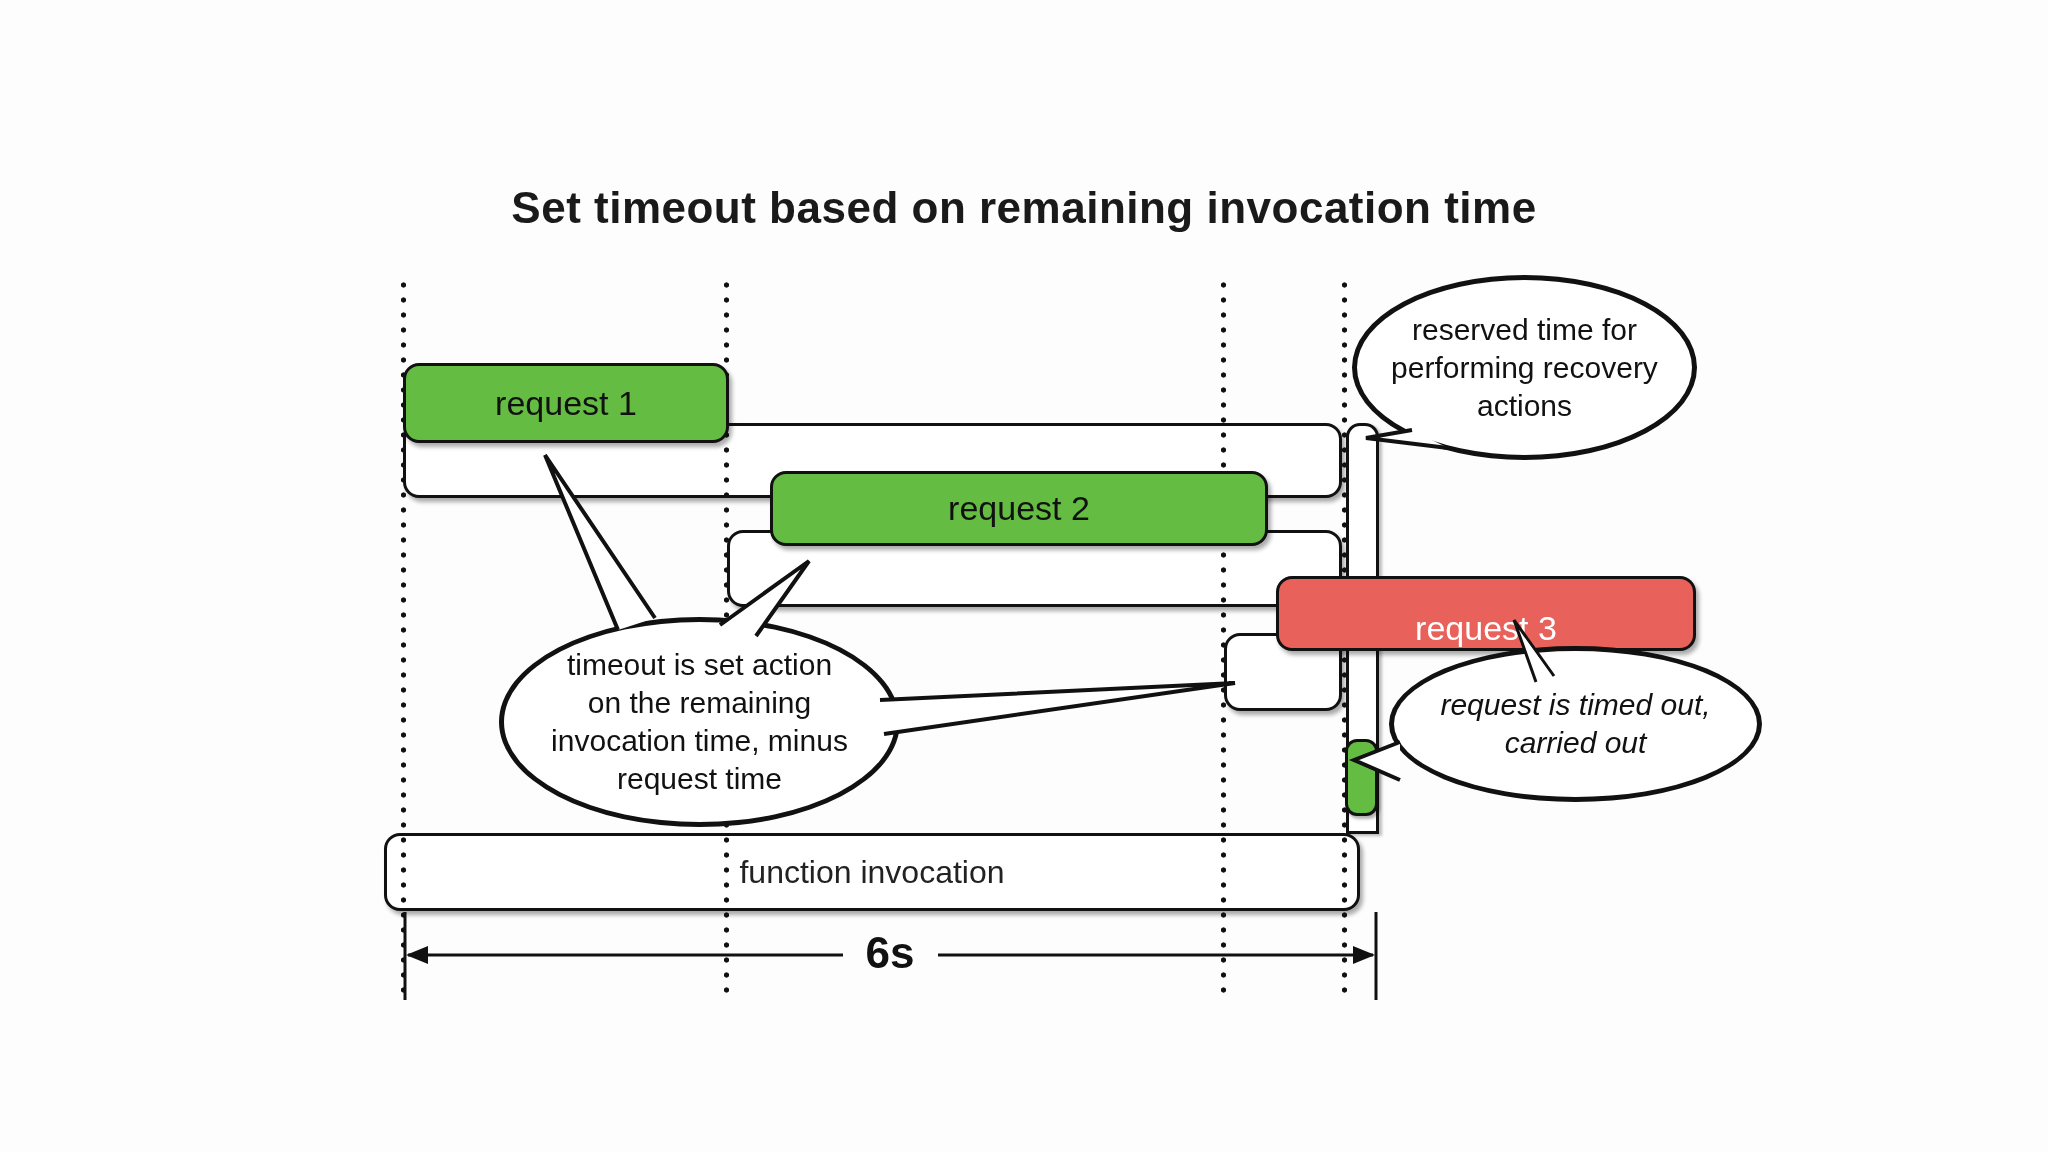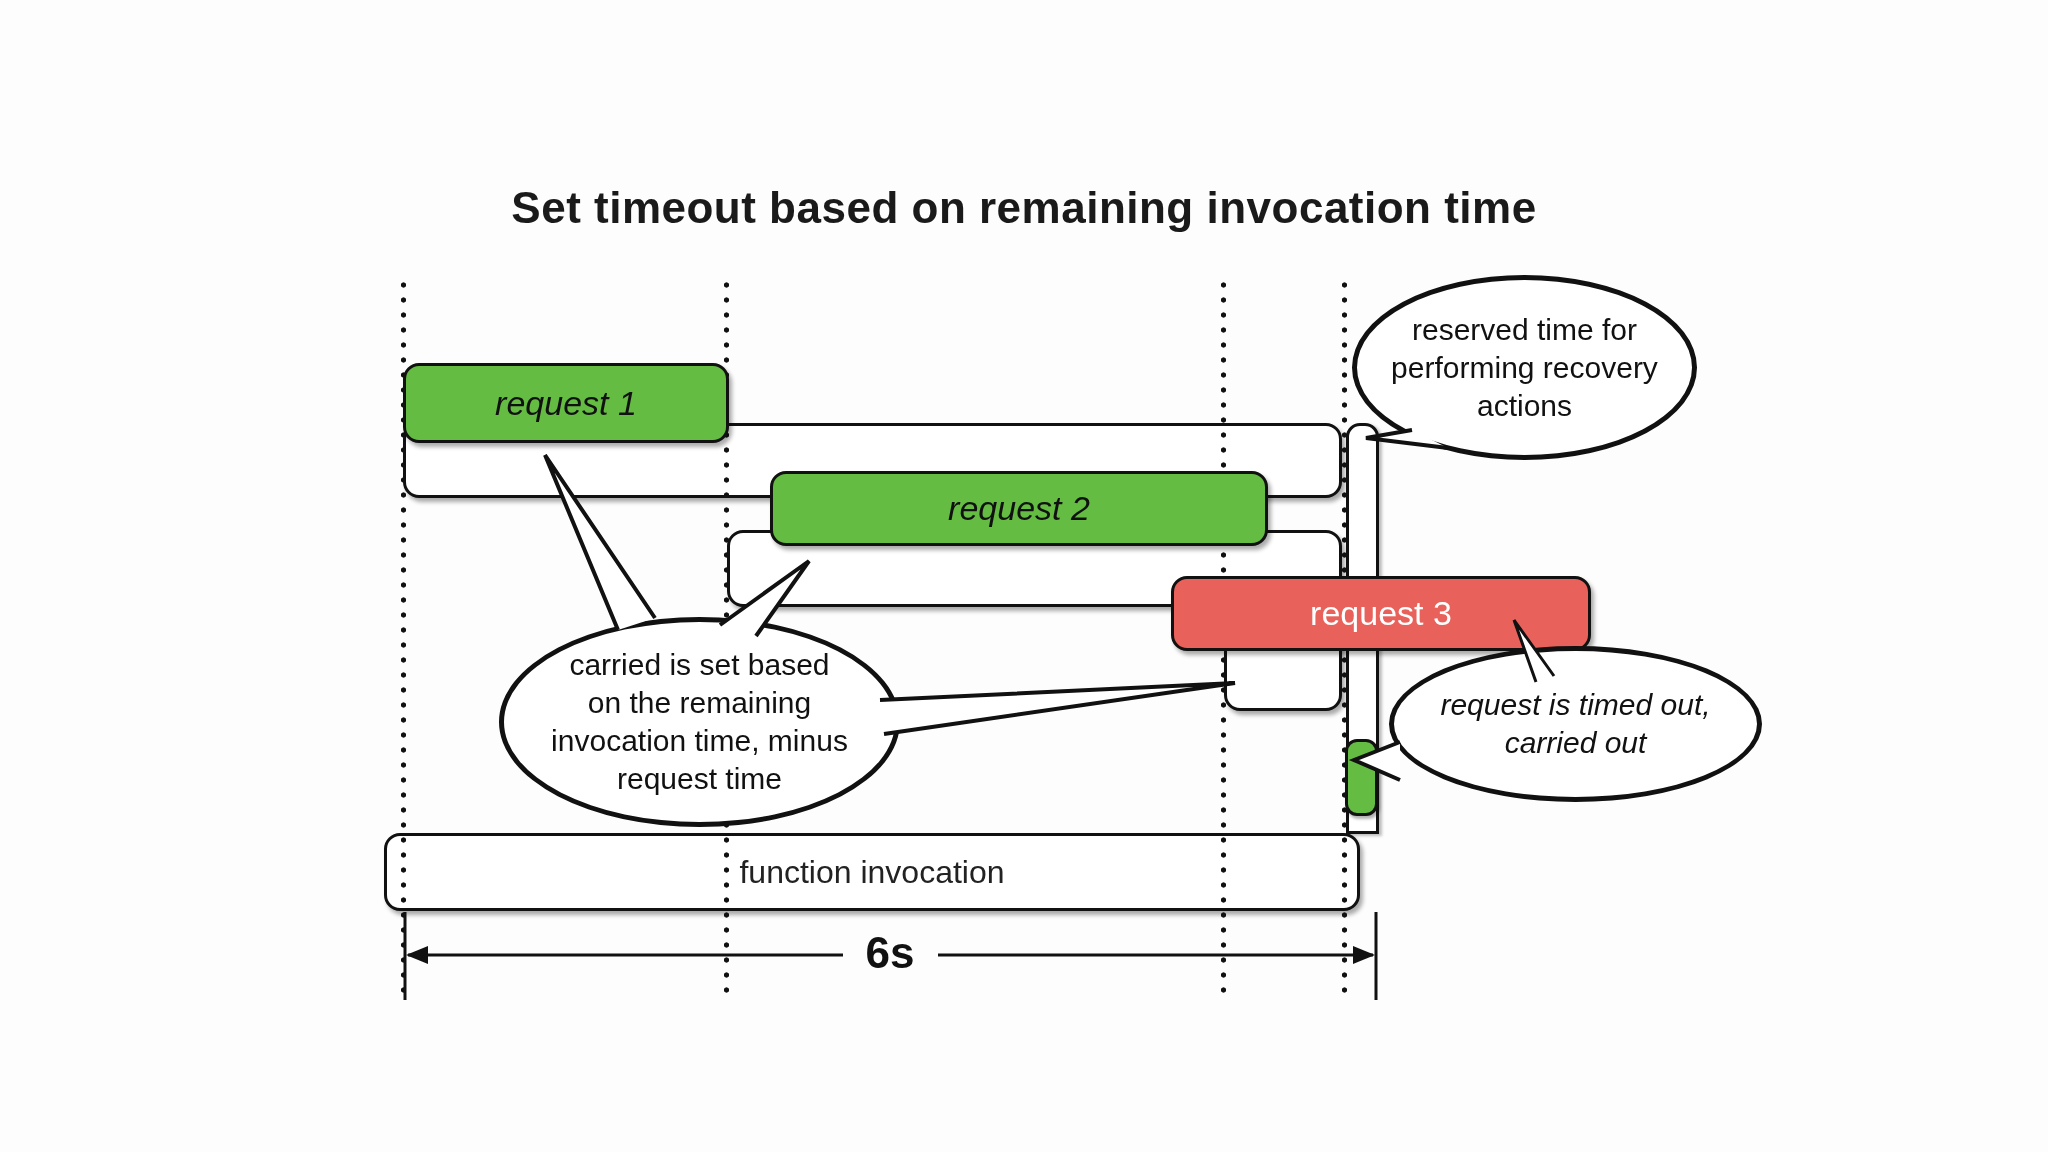--- a/index.html
+++ b/index.html
@@ -23,28 +23,28 @@
     background-size:5px 15px;background-repeat:repeat-y;
   }
   
   .box{
     border:3px solid #111;border-radius:16px;
     box-shadow:3px 4px 4px rgba(0,0,0,0.33);
     display:flex;align-items:center;justify-content:center;
   }
   .whitebox{background:#ffffff;z-index:1;}
   .reqbox{z-index:4;font-size:34px;}
-  .greenfill{background:var(--green);font-style:italic;}
+  .greenfill{background:var(--green);}
   .redfill{background:var(--red);color:#fff;}
   #white-box-1{left:403px;top:423px;width:939px;height:75px;}
   #white-box-2{left:727px;top:530px;width:615px;height:77px;}
   #white-box-3{left:1224px;top:633px;width:118px;height:78px;}
   #request-1{left:403px;top:363px;width:326px;height:80px;}
   #request-2{left:770px;top:471px;width:498px;height:75px;}
-  #request-3{left:1171px;top:576px;width:420px;height:75px;}
+  #request-3{left:1276px;top:576px;width:420px;height:75px;align-items:flex-end;}
   #reserve-bar{
     left:1346px;top:423px;width:33px;height:411px;background:#fff;
     border:3px solid #111;border-radius:14px 14px 0 0;z-index:3;
     box-shadow:3px 2px 3px rgba(0,0,0,0.25);
   }
   #recovery-pill{
     left:1345px;top:739px;width:33px;height:77px;background:var(--green);
     border:3px solid #111;border-radius:12px;z-index:4;
     box-shadow:2px 3px 3px rgba(0,0,0,0.3);
   }
@@ -102,21 +102,21 @@
     <span>request 3</span>
   </div>
 
   <div id="bubble-reserved" class="abs bubble">
     <div>reserved time for</div>
     <div>performing recovery</div>
     <div>actions</div>
   </div>
 
   <div id="bubble-timeout" class="abs bubble">
-    <div>carried is set based</div>
+    <div>timeout is set action</div>
     <div>on the remaining</div>
     <div>invocation time, minus</div>
     <div>request time</div>
   </div>
 
   <div id="bubble-timedout" class="abs bubble">
     <div>request is timed out,</div>
     <div>carried out</div>
   </div>
 

